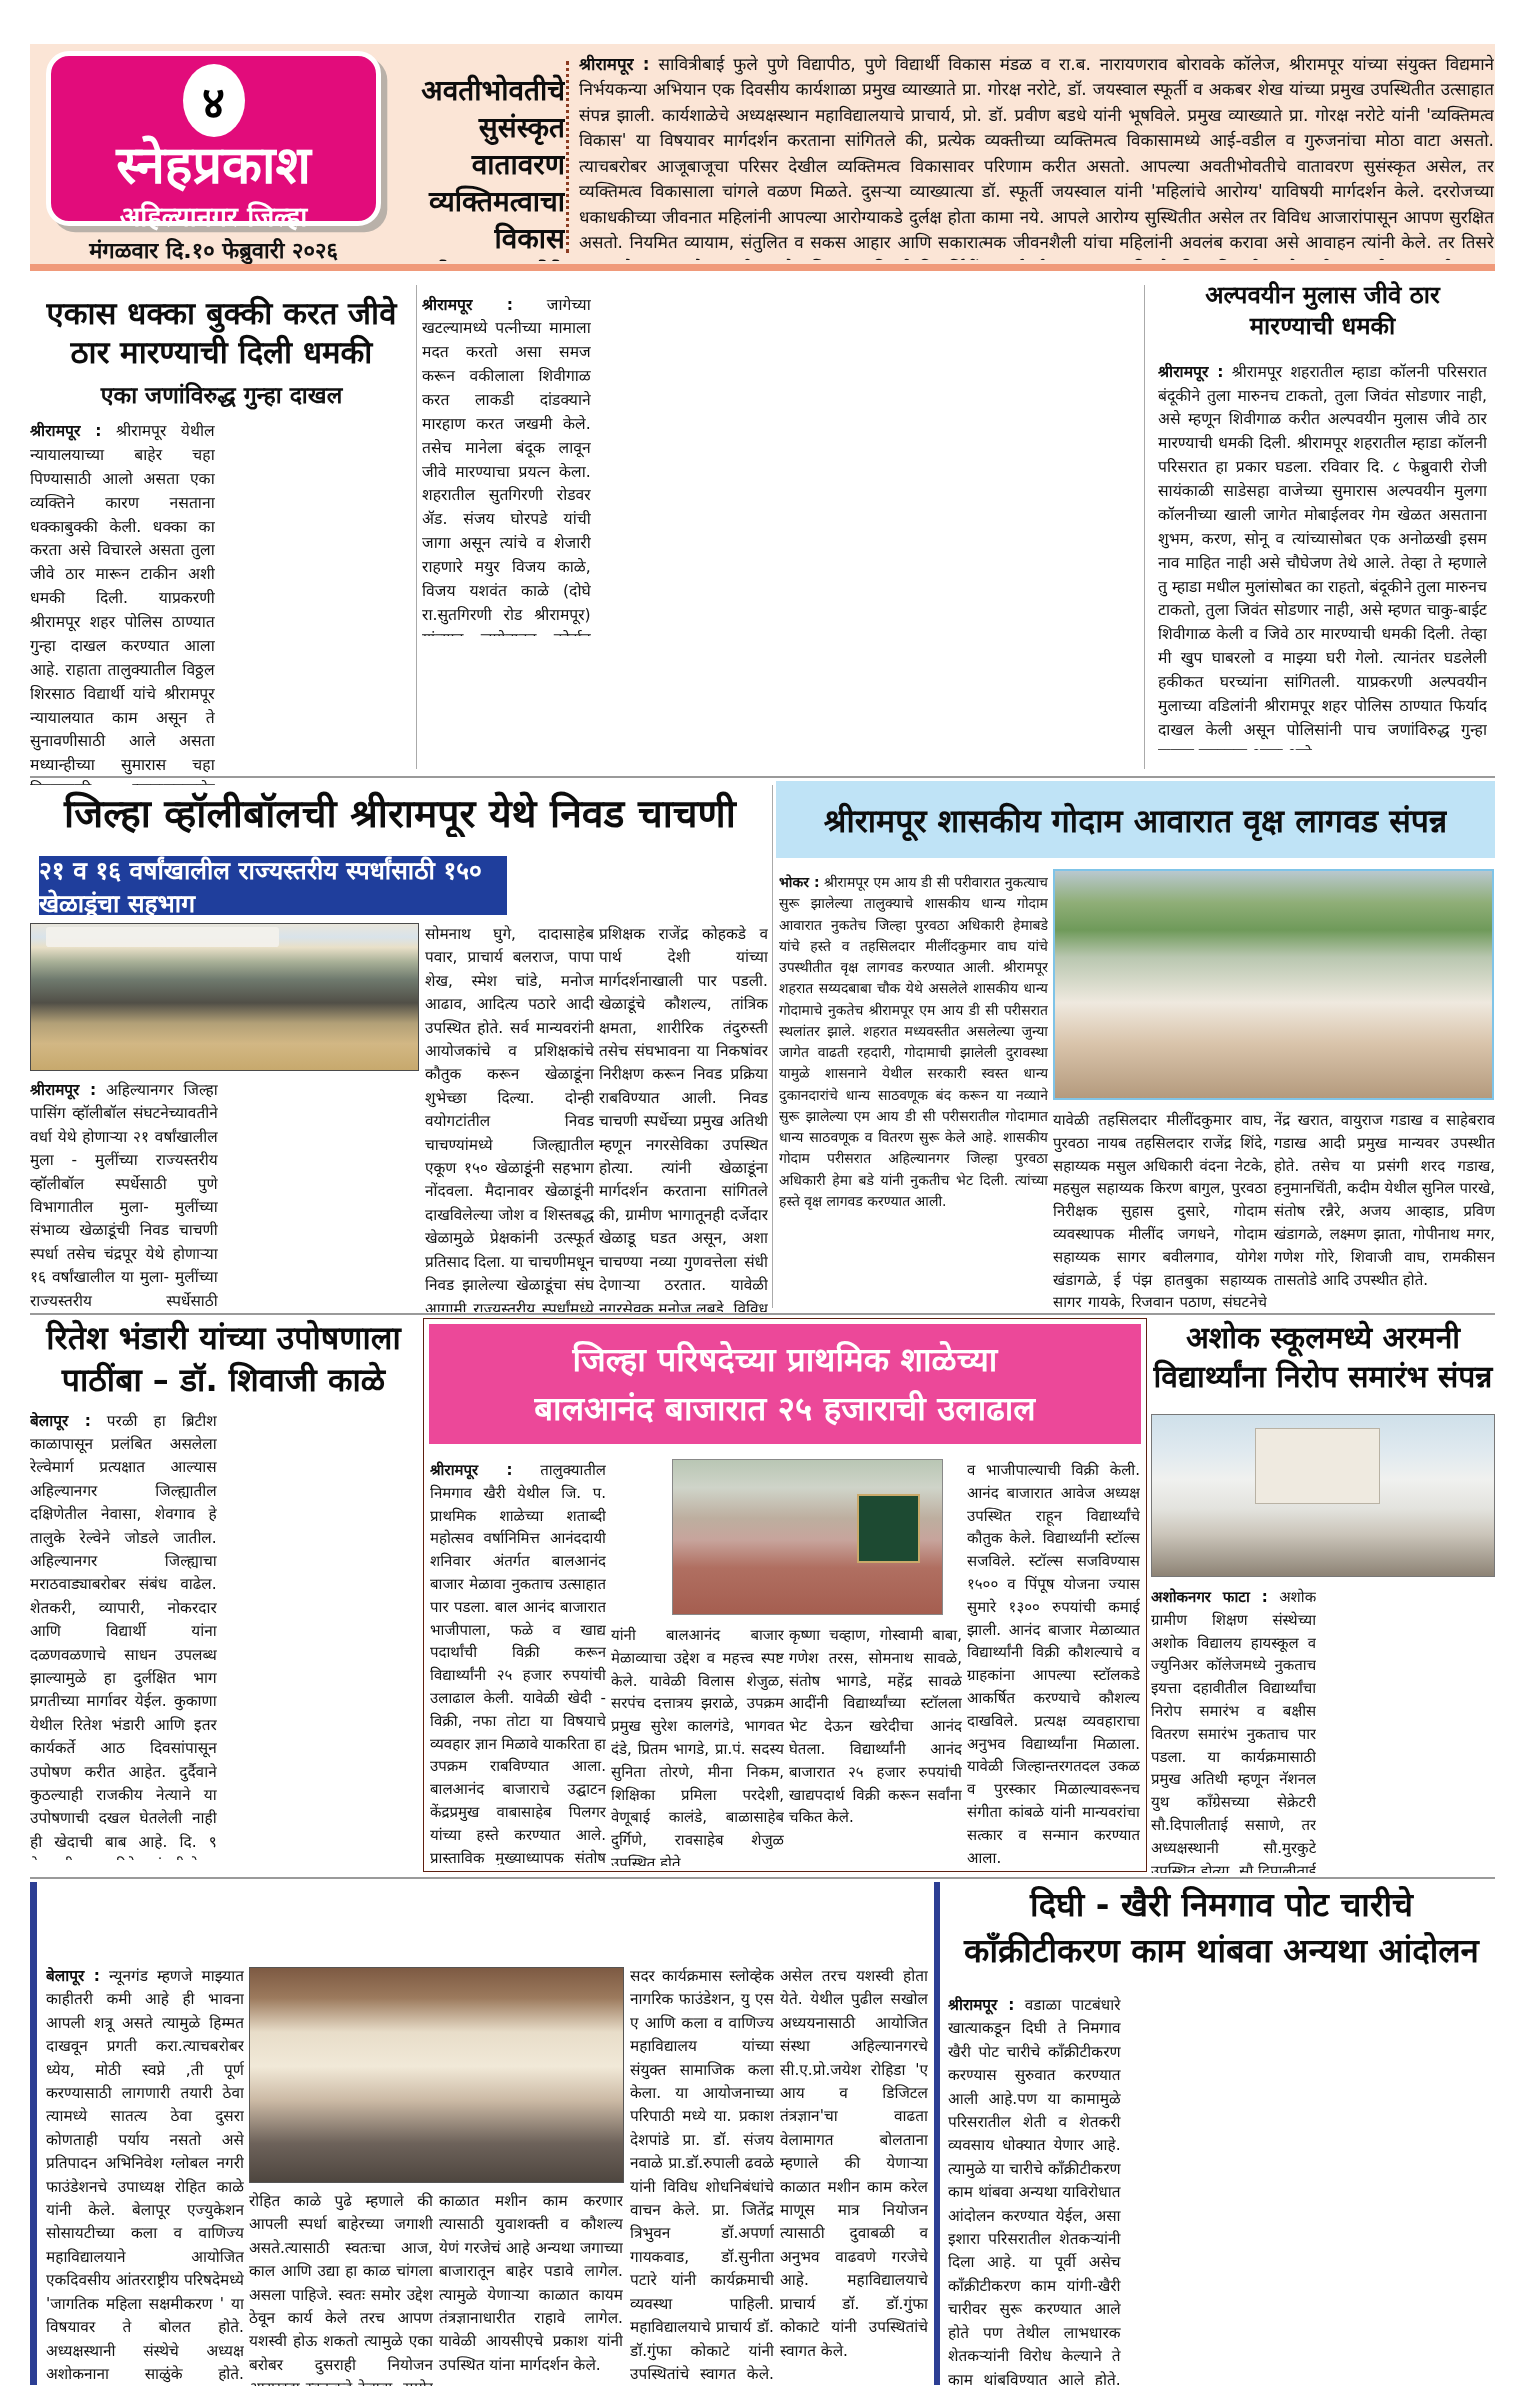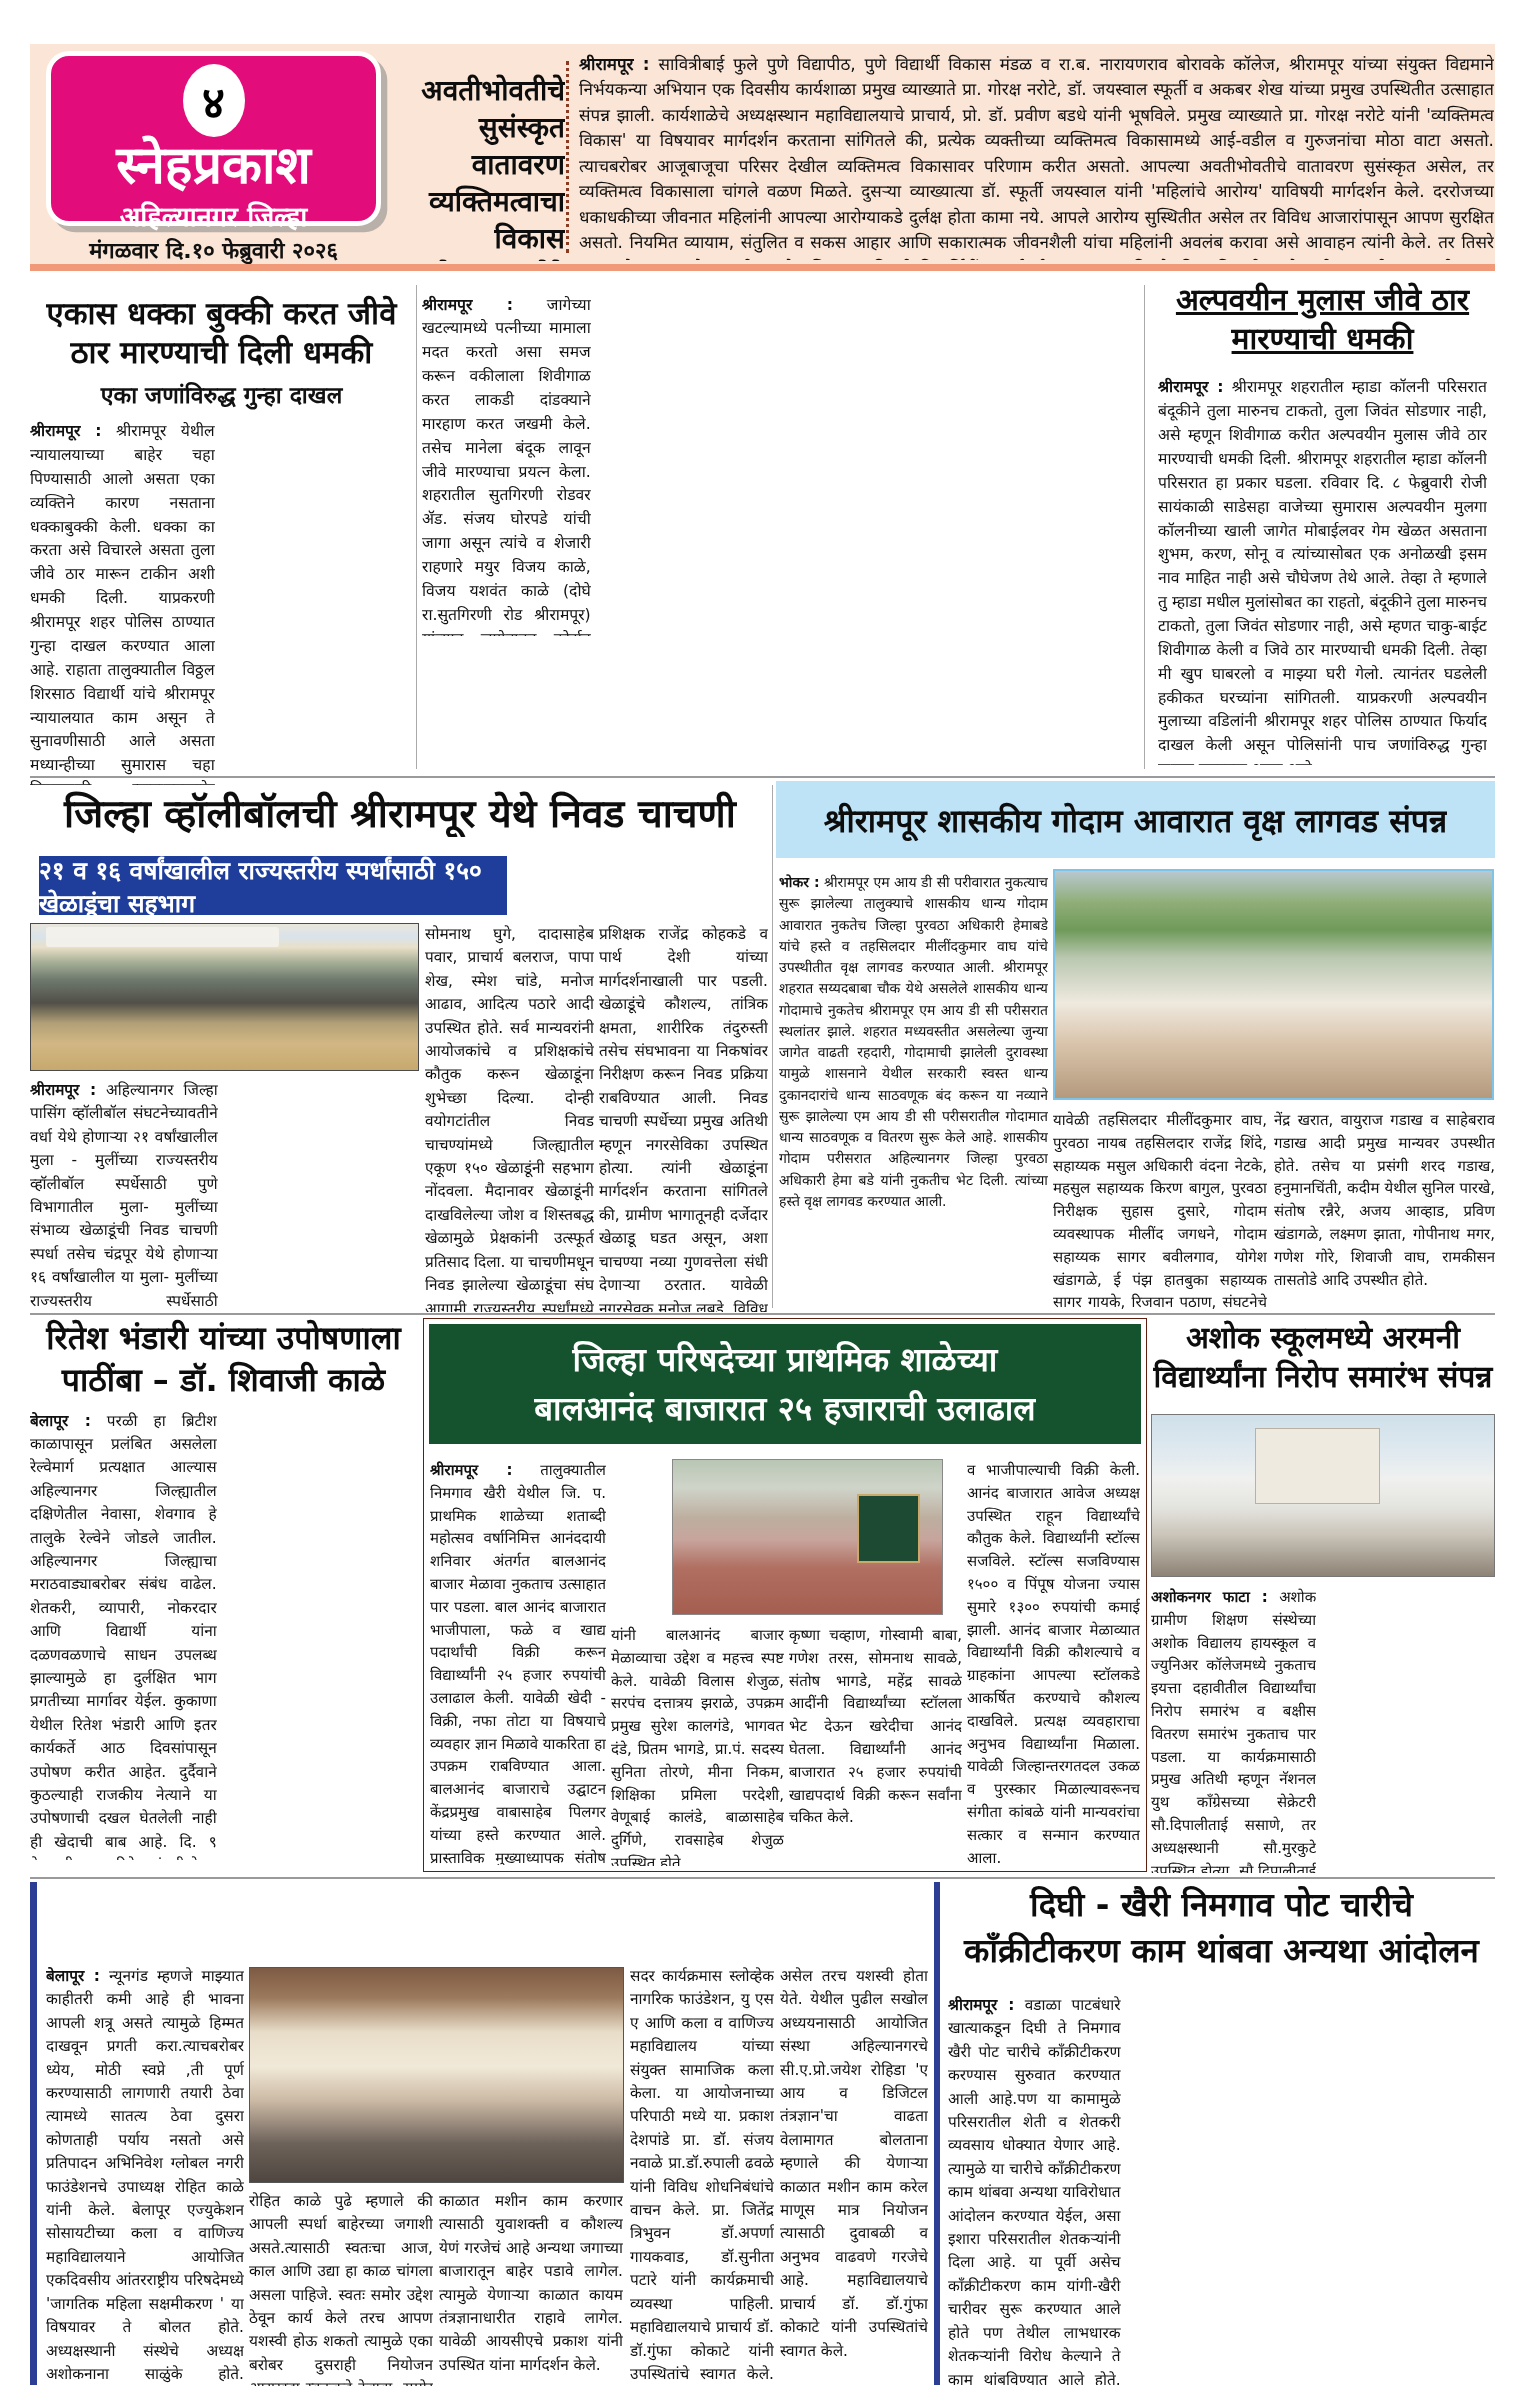--- a/index.html
+++ b/index.html
@@ -29,21 +29,21 @@
   .mast-sub{color:#ffffff;font-weight:700;font-size:27px;margin-top:4.2px;}
 
   .top-band{background:#fbe5d6;}
   .banner-hl{font-weight:bold;font-size:28px;line-height:1.32;text-align:right;color:#0d0d0d;}
   .dotted-sep{border-left:3.7px dotted #8a3a20;width:0;}
   .salmon-rule{background:#f09a7a;}
 
   .blue-band{background:#1f3e9c;color:#ffffff;display:flex;align-items:center;justify-content:center;}
   .lblue-band{background:#bfe3f6;color:#0d0d0d;display:flex;align-items:center;justify-content:center;}
   .maroon-box{border:1.6px solid #5e1f10;box-sizing:border-box;}
-  .maroon-band{background:#14532d;color:#ffffff;display:flex;align-items:center;justify-content:center;}
+  .maroon-band{background:#ec4899;color:#ffffff;display:flex;align-items:center;justify-content:center;}
   .blue-bar{background:#2c3e94;}
 
   
   .photo{box-sizing:border-box;position:absolute;overflow:hidden;}
   .ph-volleyball{border:1.6px solid #4a4a4a;background:
     linear-gradient(180deg,#e9e6dc 0%,#d9e3ea 9%,#e9e0c8 16%,#a8b097 26%,#6f7a6e 38%,#514f47 54%,#b2a077 68%,#d2b784 82%,#c7a96d 100%);}
   .ph-canopy{position:absolute;left:4%;top:2%;width:60%;height:14%;background:#f4f2ec;border-radius:3.1px;opacity:.9;}
   .ph-godown{border:2.1px solid #7fc4e8;background:
     linear-gradient(180deg,#b9c8cf 0%,#8fae77 14%,#6f9a5a 26%,#b9c7b0 38%,#efe9df 58%,#d9c4ab 76%,#b49a7d 100%);}
   .ph-balanand{border:1px solid #888;background:
@@ -104,21 +104,21 @@
       <p class="body-txt" style="margin:0;">
         <b class="byline">श्रीरामपूर :</b>
         <span>जागेच्या खटल्यामध्ये पत्नीच्या मामाला मदत करतो असा समज करून वकीलाला शिवीगाळ करत लाकडी दांडक्याने मारहाण करत जखमी केले. तसेच मानेला बंदूक लावून जीवे मारण्याचा प्रयत्न केला. शहरातील सुतगिरणी रोडवर ॲड. संजय घोरपडे यांची जागा असून त्यांचे व शेजारी राहणारे मयुर विजय काळे, विजय यशवंत काळे (दोघे रा.सुतगिरणी रोड श्रीरामपूर) यांच्यात जागेबाबत कोर्टात खटला चालू आहे. यामध्ये संजय कोते घोरपडे यांना मदत करत असल्याचा समज करून आरोपी म्हणाला की, कोते पाटील यांच्यामध्ये मिटवामिटी चालू आहे की नाही? तेव्हा ॲड. कोते यांनी सांगितले की त्या जागेशी व वादाशी माझा काही संबंध नाही. असे म्हणताच मयुर काळे याने शिवीगाळ करत ॲड. कोते यांच्या कानशिलात चापट्या मारल्या. तसेच दुचाकीवरील लाकडी दांडक्याने डोक्यात मारून जखमी केले. मी एक खून केला आहे, दुसरा करायला डोकावणार नाही, असे म्हणत विजय काळे याने मानेला गावठी कट्टा लावून जीवे मारण्याचा डाव साधला. हा एक खून केला आहे, दुसरा करायला डोळ्यात पाणी नाही, असे म्हणत विजय काळे याने लाकडी दांडक्याने मारहाण केली. तेव्हा आरडाओरडा ऐकून शेजारी धावून आले व लोकांनी गर्दी केल्याने दोघे पळून गेले. याप्रकरणी ॲड. संजय घोरपडे यांनी फिर्याद दिल्याने मयुर काळे व विजय काळे यांच्याविरुद्ध श्रीरामपूर शहर पोलिस ठाण्यात गुन्हा दाखल करण्यात आला आहे. पुढील तपास श्रीरामपूर शहर पोलिस करत आहेत.</span>
       </p>
     </div>
   </div>
 
   <div class="abs rule-v" style="left:1144px;top:285px;height:484px;"></div>
 
   <div class="abs" style="left:1150px;top:280px;width:345px;height:494px;">
-    <div class="hl pre ctr clip" style="font-size:30px;line-height:1.3;text-decoration:underline;">अल्पवयीन मुलास जीवे ठार
+    <div class="hl pre ctr clip" style="font-size:24px;line-height:1.3;">अल्पवयीन मुलास जीवे ठार
 मारण्याची धमकी</div>
     <div class="clip" style="margin-top:9.4px;height:398px;">
       <p class="body-txt" style="margin:8px;">
         <b class="byline">श्रीरामपूर :</b>
         <span>श्रीरामपूर शहरातील म्हाडा कॉलनी परिसरात बंदूकीने तुला मारुनच टाकतो, तुला जिवंत सोडणार नाही, असे म्हणून शिवीगाळ करीत अल्पवयीन मुलास जीवे ठार मारण्याची धमकी दिली. श्रीरामपूर शहरातील म्हाडा कॉलनी परिसरात हा प्रकार घडला. रविवार दि. ८ फेब्रुवारी रोजी सायंकाळी साडेसहा वाजेच्या सुमारास अल्पवयीन मुलगा कॉलनीच्या खाली जागेत मोबाईलवर गेम खेळत असताना शुभम, करण, सोनू व त्यांच्यासोबत एक अनोळखी इसम नाव माहित नाही असे चौघेजण तेथे आले. तेव्हा ते म्हणाले तु म्हाडा मधील मुलांसोबत का राहतो, बंदूकीने तुला मारुनच टाकतो, तुला जिवंत सोडणार नाही, असे म्हणत चाकु-बाईट शिवीगाळ केली व जिवे ठार मारण्याची धमकी दिली. तेव्हा मी खुप घाबरलो व माझ्या घरी गेलो. त्यानंतर घडलेली हकीकत घरच्यांना सांगितली. याप्रकरणी अल्पवयीन मुलाच्या वडिलांनी श्रीरामपूर शहर पोलिस ठाण्यात फिर्याद दाखल केली असून पोलिसांनी पाच जणांविरुद्ध गुन्हा दाखल करण्यात आला आहे.</span>
       </p>
     </div>
   </div>
 
   <div class="abs rule-h" style="left:30px;top:776px;width:1465px;"></div>

